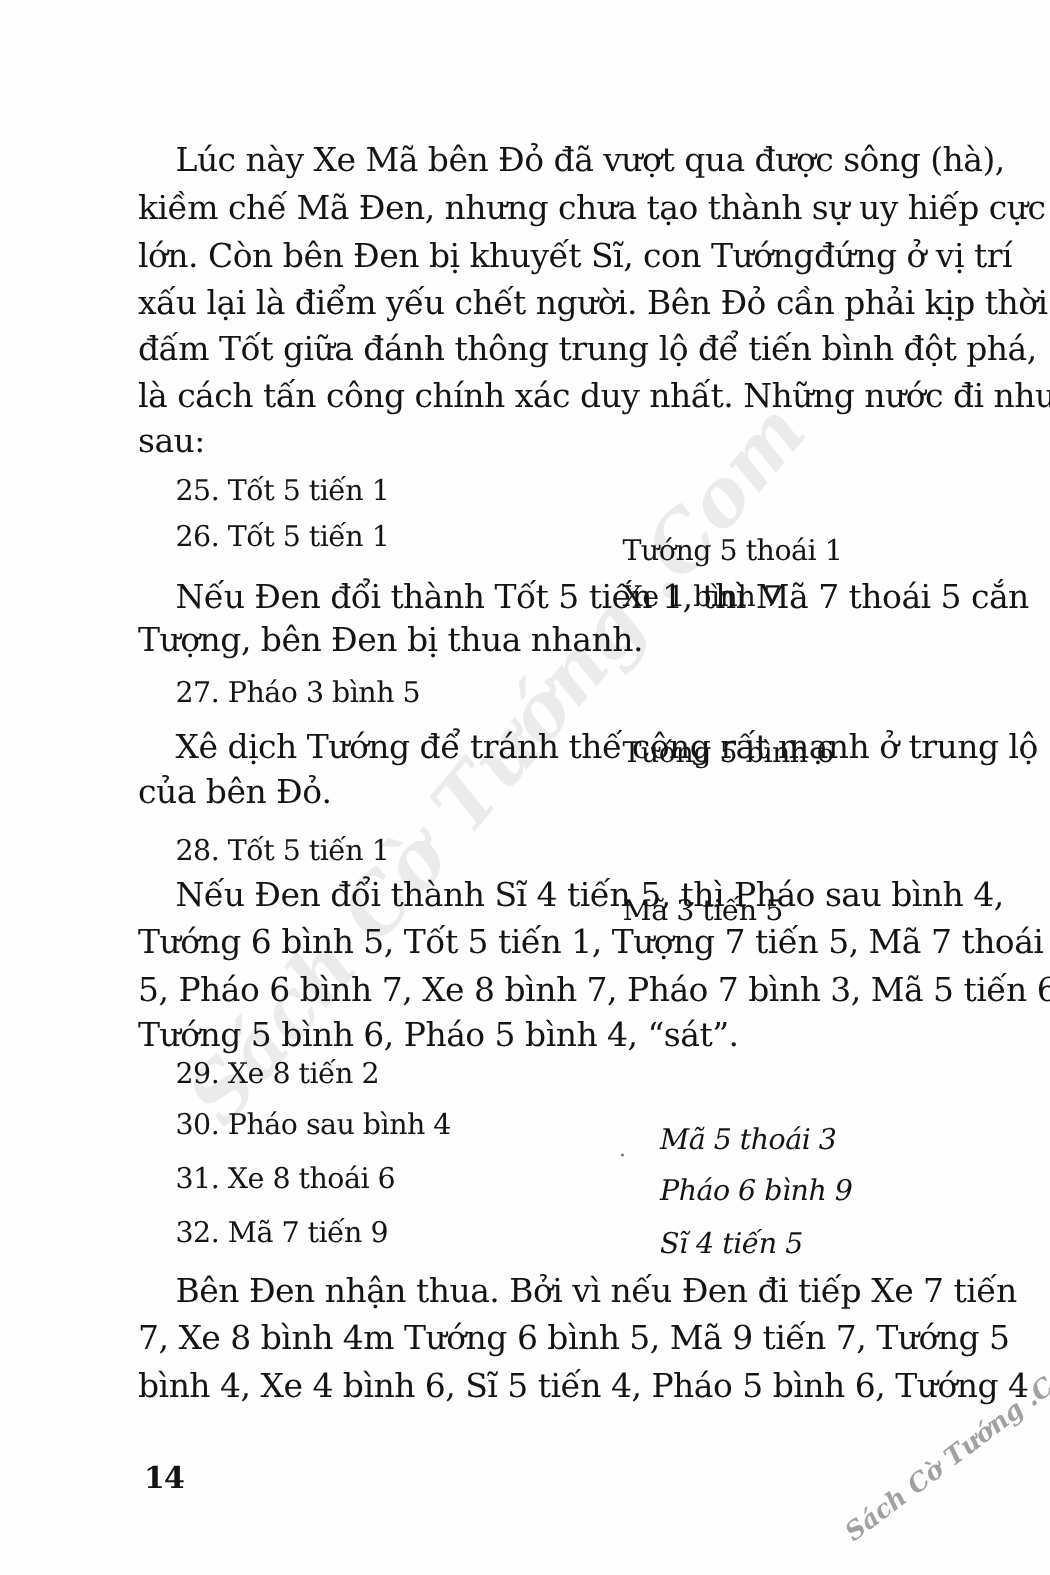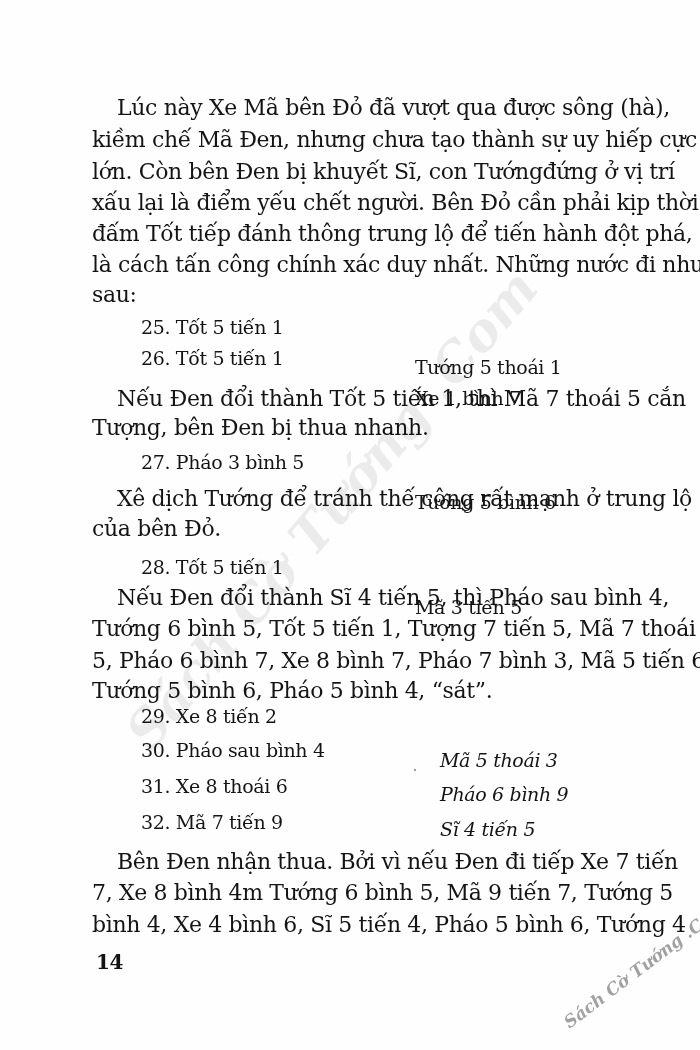--- a/index.html
+++ b/index.html
@@ -42,27 +42,27 @@
       width: 533px;
     }
     .move {
       position: absolute;
       font-size: 19px;
       line-height: 24px;
       height: 24px;
       white-space: nowrap;
       letter-spacing: -0.35px;
     }
-    .move.red { left: 117px; margin-left: 24px; }
+    .move.red { left: 117px; }
     .move.black { left: 415px; margin-top: 40px; }
     .move.black.b2 { left: 440px; font-style: italic; }
     .page-number {
       position: absolute;
       left: 96px;
-      top: 950px;
+      top: 973px;
       font-size: 20px;
       line-height: 24px;
       font-weight: bold;
       letter-spacing: -0.5px;
     }
     .watermark {
       position: absolute;
       color: #d9d9d9;
       font-family: "DejaVu Serif", "Liberation Serif", serif;
       font-style: italic;
@@ -104,21 +104,21 @@
 <div class="page">
 
   <div class="watermark center">Sách Cờ Tướng .Com</div>
   <div class="watermark corner">Sách Cờ Tướng .Com</div>
 
   <div>
     <div class="line indent justify" style="top:96px">Lúc này Xe Mã bên Đỏ đã vượt qua được sông (hà),</div>
     <div class="line justify" style="top:128px">kiềm chế Mã Đen, nhưng chưa tạo thành sự uy hiếp cực</div>
     <div class="line justify" style="top:160px">lớn. Còn bên Đen bị khuyết Sĩ, con Tướngđứng ở vị trí</div>
     <div class="line justify" style="top:191px">xấu lại là điểm yếu chết người. Bên Đỏ cần phải kịp thời</div>
-    <div class="line justify" style="top:222px">đấm Tốt tiếp đánh thông trung lộ để tiến hành đột phá,</div>
+    <div class="line justify" style="top:222px">đấm Tốt giữa đánh thông trung lộ để tiến bình đột phá,</div>
     <div class="line justify" style="top:253px">là cách tấn công chính xác duy nhất. Những nước đi như</div>
     <div class="line" style="top:283px">sau:</div>
   </div>
 
   <div>
     <div class="move red" style="top:315px">25. Tốt 5 tiến 1</div>
     <div class="move black" style="top:315px">Tướng 5 thoái 1</div>
     <div class="move red" style="top:346px">26. Tốt 5 tiến 1</div>
     <div class="move black" style="top:346px">Xe 1 bình 7</div>
   </div>

